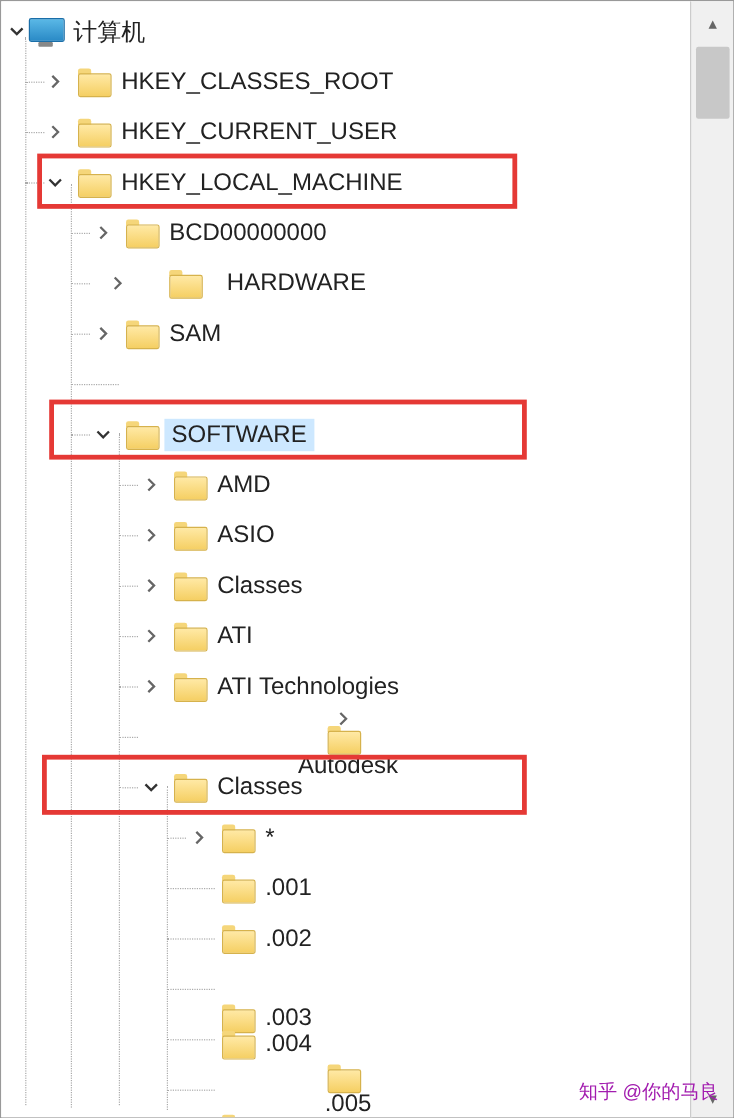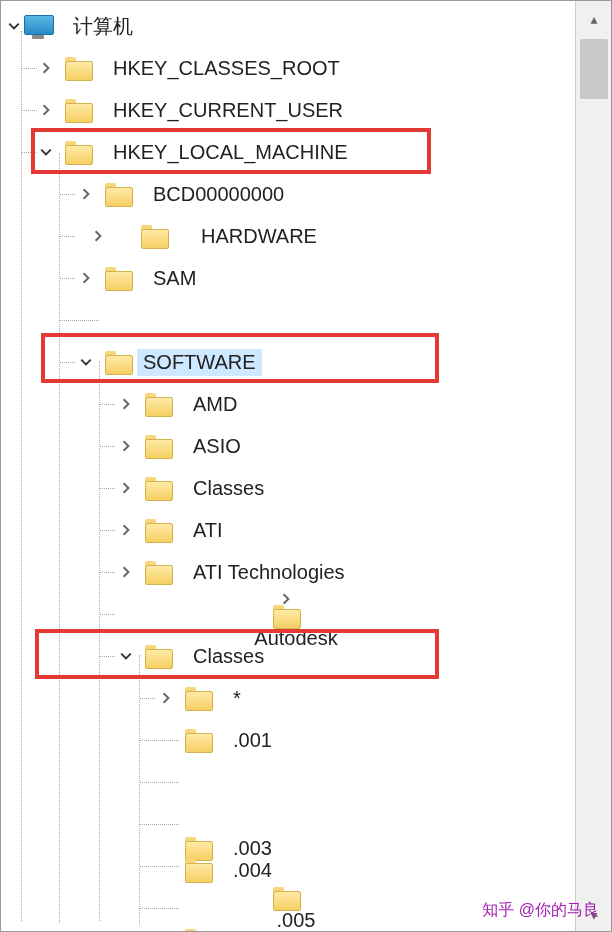--- a/index.html
+++ b/index.html
@@ -103,21 +103,21 @@
     }
     .computer-icon::after {
       content: "";
       position: absolute;
       left: 8px; bottom: -2px;
       width: 12px; height: 4px;
       background: #888;
       border-radius: 1px;
     }
     .label {
-      padding-left: 20px;
+      padding-left: 8px;
       white-space: nowrap;
     }
     .label.selected {
       background: #cde8ff;
       padding: 2px 6px 2px 6px;
       margin-left: 4px;
     }
 
     .tree-line {
       position: absolute;
@@ -396,20 +396,29 @@
     <div style="width:156px;"></div>
     <div class="expander"></div>
     <div style="width:8px;"></div>
     <div class="icon-slot">
         <div class="folder-icon"></div>
       </div>
     <span class="label">.001</span>
   </div>
 
   <div class="hline" style="left:138px; top:781px; ;width:40px;"></div>
+  <div class="row" style="top:760px;">
+    <div style="width:156px;"></div>
+    <div class="expander"></div>
+    <div style="width:8px;"></div>
+    <div class="icon-slot">
+        <div class="folder-icon"></div>
+      </div>
+    <span class="label">.002</span>
+  </div>
 
   <div class="hline" style="left:138px; top:823px; width:40px;"></div>
   <div class="row" style="top:826px;">
     <div style="width:156px;"></div>
     <div class="expander"></div>
     <div style="width:8px;"></div>
     <div class="icon-slot">
         <div class="folder-icon"></div>
       </div>
     <span class="label">.003</span>

